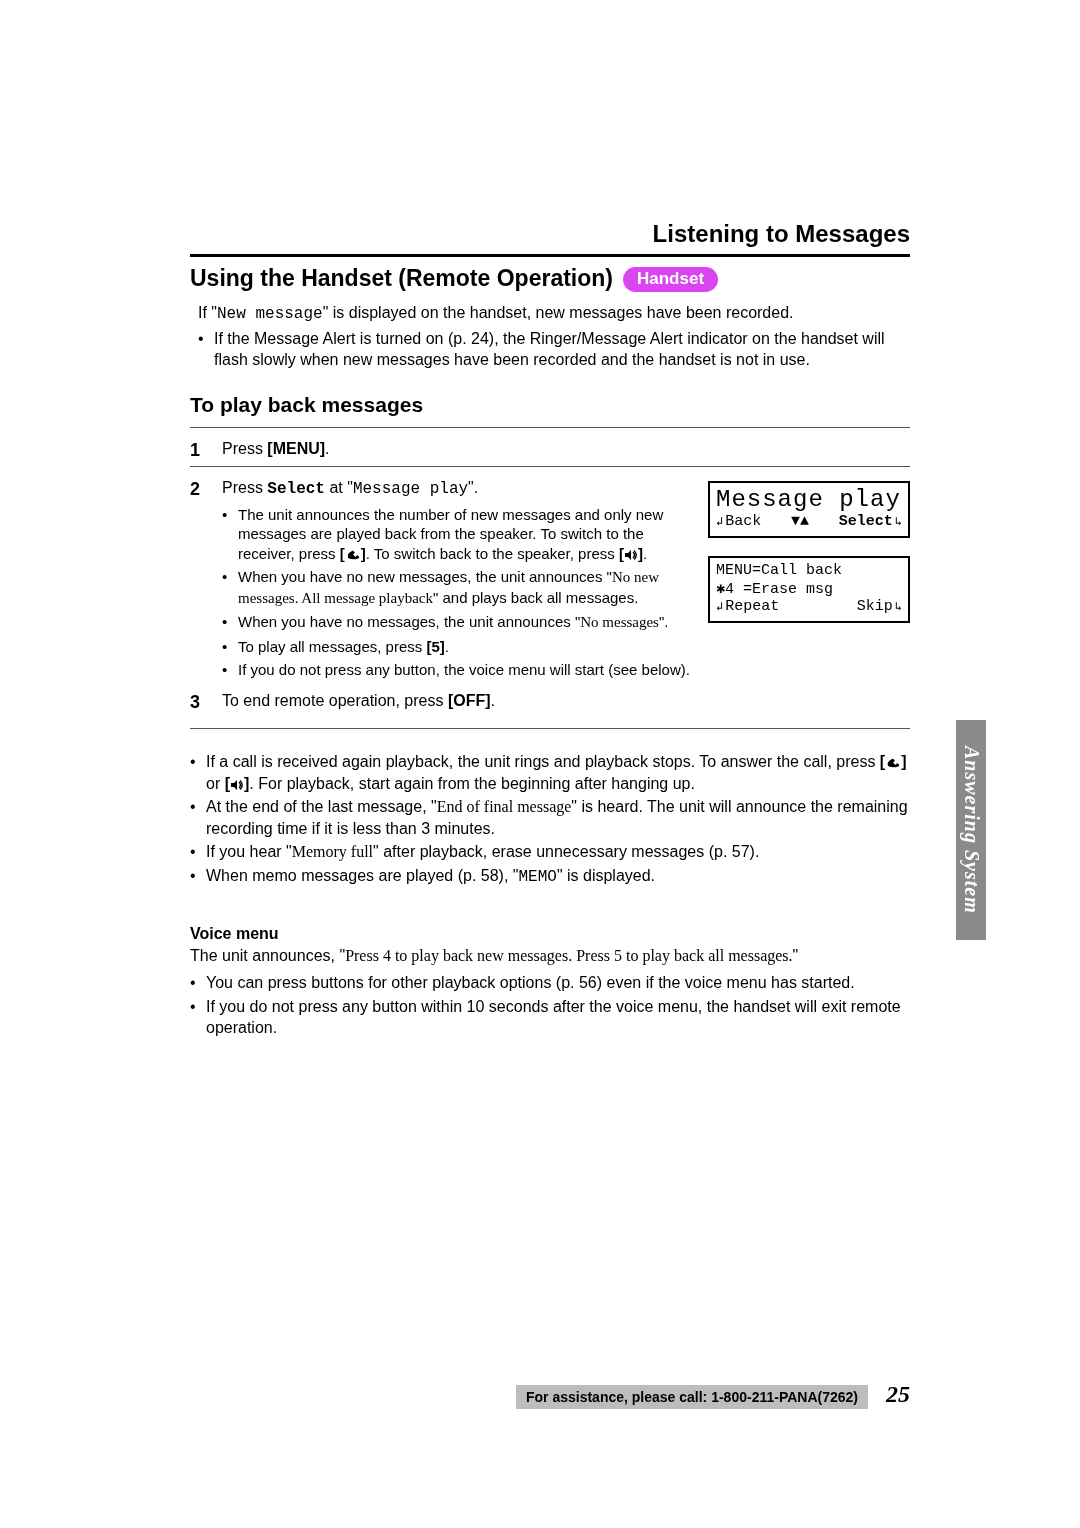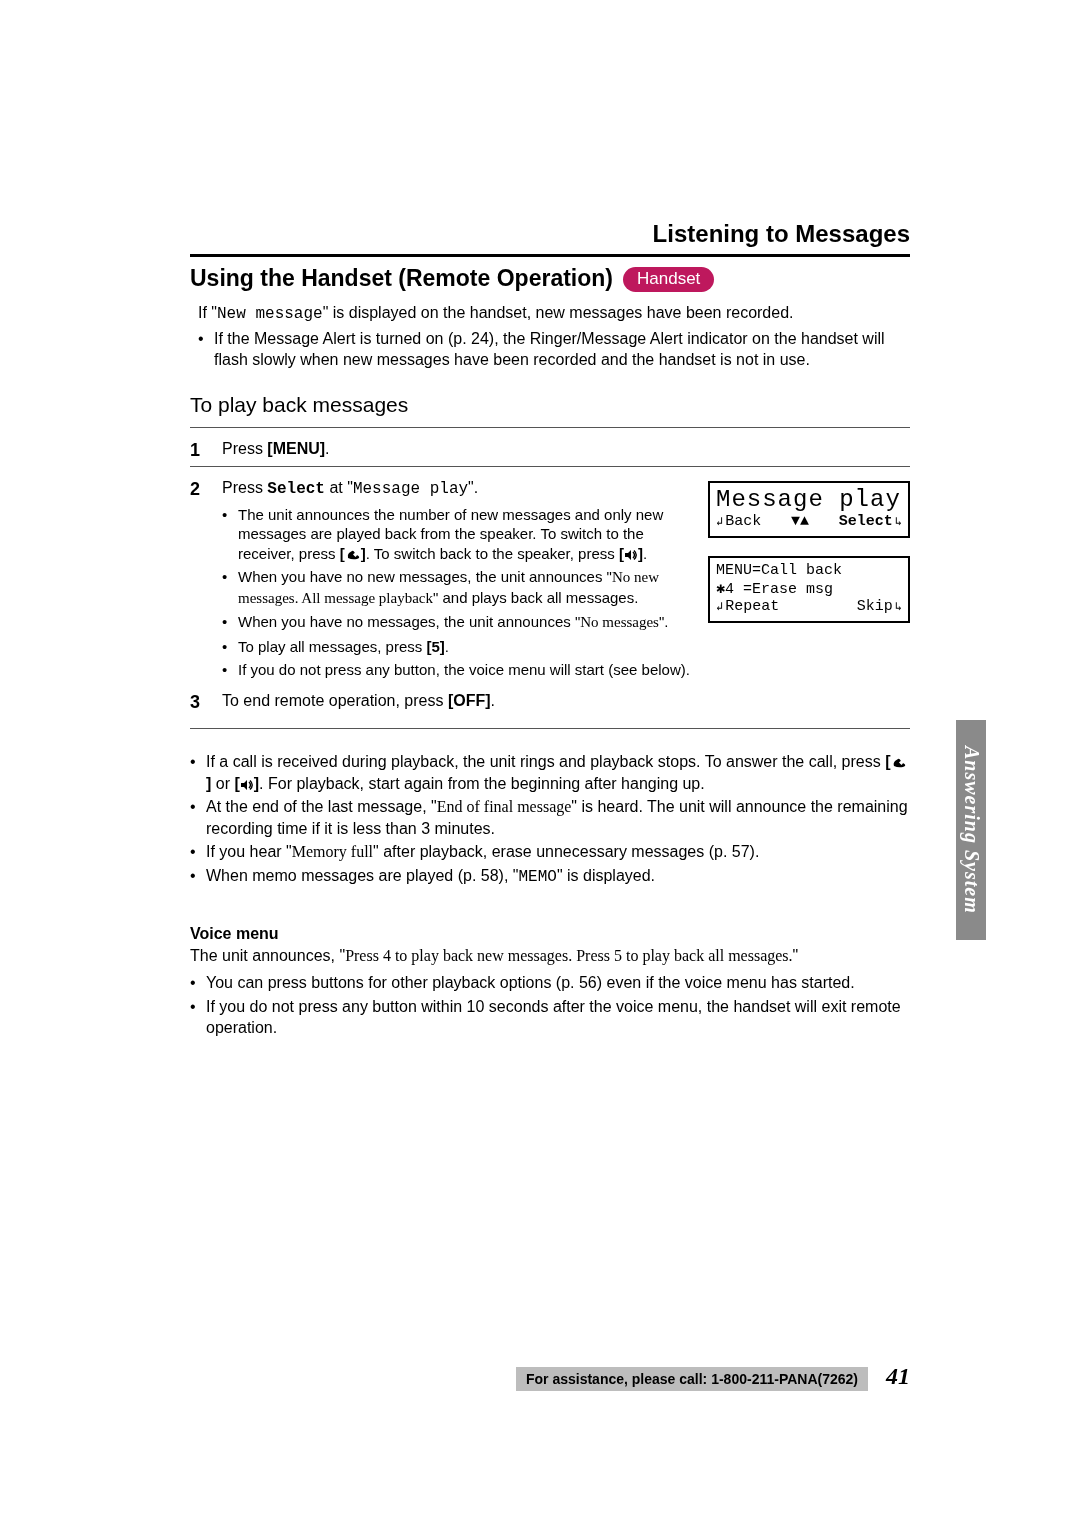--- a/index.html
+++ b/index.html
@@ -32,23 +32,23 @@
     display: flex;
     align-items: flex-end;
     gap: 10px;
     margin-bottom: 10px;
   }
   .h1 {
     font-size: 23px;
     font-weight: 700;
   }
   .pill {
-    background: #be185d;
+    background: #d946ef;
     color: #fff;
-    font-weight: 400;
+    font-weight: 700;
     font-size: 17px;
     padding: 2px 14px 3px 14px;
     border-radius: 14px;
     display: inline-block;
   }
   .body {
     font-size: 16px;
     line-height: 1.35;
   }
   .mono {
@@ -60,21 +60,21 @@
   }
   .indent-block { margin-left: 8px; }
   .bullet-row {
     display: flex;
     gap: 6px;
     margin: 2px 0 2px 0;
   }
   .bullet-row .b { width: 10px; flex: none; }
   .h2 {
     font-size: 21px;
-    font-weight: 400;
+    font-weight: 700;
     margin: 22px 0 10px 0;
   }
   .thin-rule {
     border-top: 1px solid #555;
     margin: 4px 0 10px 0;
   }
   .step {
     display: flex;
     gap: 12px;
     margin: 0 0 4px 0;
@@ -132,21 +132,21 @@
   .notes .bullet-row, .vm .bullet-row { font-size: 16px; }
   .vm-head {
     font-weight: 700;
     font-size: 16px;
     margin: 36px 0 0 0;
   }
   .vm { font-size: 16px; margin-top: 2px; }
   .footer-row {
     position: absolute;
     left: 190px; right: 170px;
-    bottom: 137px;
+    bottom: 119px;
     display: flex;
     align-items: baseline;
     gap: 18px;
   }
   .assist {
     background: #bdbdbd;
     font-weight: 700;
     font-size: 14px;
     padding: 4px 10px;
   }
@@ -309,21 +309,21 @@
       </div>
     </div>
   </div>
 
   <div class="thin-rule" style="margin-top:10px"></div>
 
   <div class="notes body">
     <div class="bullet-row">
       <div class="b">•</div>
       <div>
-        <span>If a call is received during playback, the unit rings and playback stops. To answer the call, press </span><span class="b700">[</span><svg class="icon-talk" width="16" height="12" viewBox="0 0 16 12">
+        <span>If a call is received again playback, the unit rings and playback stops. To answer the call, press </span><span class="b700">[</span><svg class="icon-talk" width="16" height="12" viewBox="0 0 16 12">
             <path d="M3 9 Q2 6 4 4 L7 2 Q8 1.5 8.7 2.3 L9.5 3.2 Q10 3.8 9.4 4.3 L8 5.3 Q9 7 10.7 8 L11.7 6.6 Q12.2 6 12.8 6.5 L13.7 7.3 Q14.5 8 14 9 L12 10 Q7 11 3 9 Z" fill="#000"></path>
           </svg><span class="b700">]</span><span> or </span><span class="b700">[</span><svg class="icon-sp" width="14" height="12" viewBox="0 0 14 12">
             <path d="M1 4h3l3-3v10l-3-3H1z" fill="#000"></path>
             <path d="M9 3q3 3 0 6" fill="none" stroke="#000" stroke-width="1.4"></path>
             <path d="M10 1.5q4.5 4.5 0 9" fill="none" stroke="#000" stroke-width="1.4"></path>
           </svg><span class="b700">]</span><span>. For playback, start again from the beginning after hanging up.</span>
       </div>
     </div>
     <div class="bullet-row">
       <div class="b">•</div>
@@ -360,16 +360,16 @@
     </div>
   </div>
 
   <div class="side-tab">
     <span>Answering System</span>
   </div>
 
   <div class="footer-row">
     <div style="flex:1"></div>
     <div class="assist">For assistance, please call: 1-800-211-PANA(7262)</div>
-    <div class="pagenum">41</div>
+    <div class="pagenum">25</div>
   </div>
 
 </div>
 
 </body></html>

